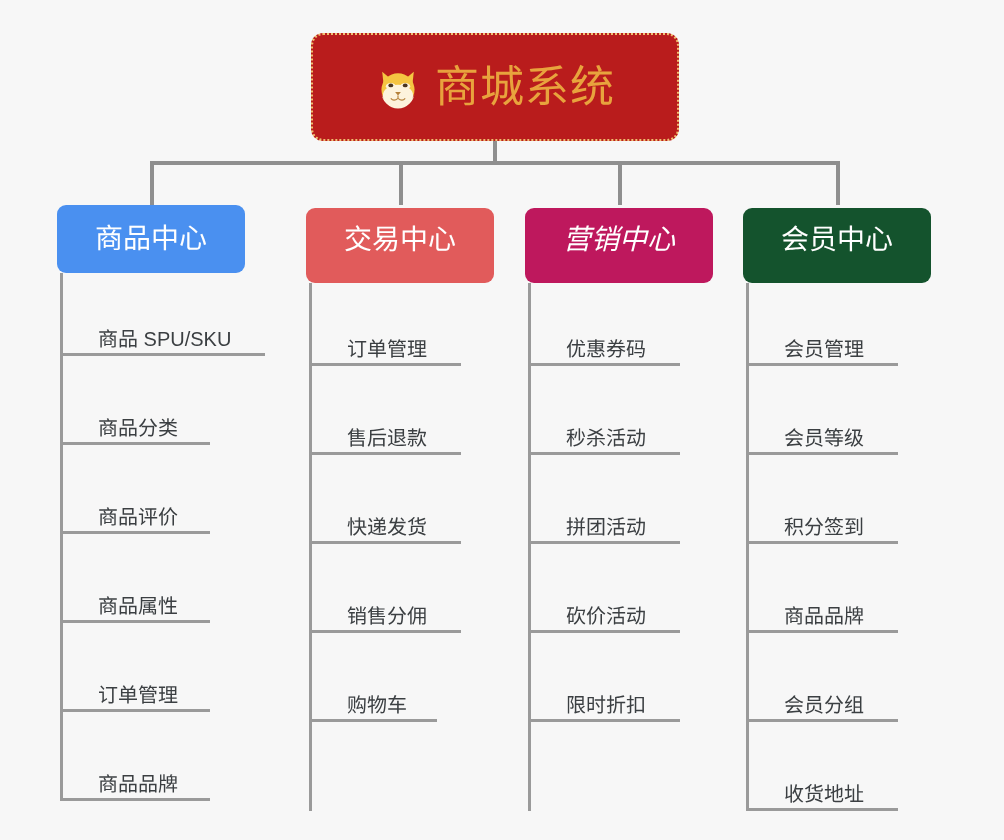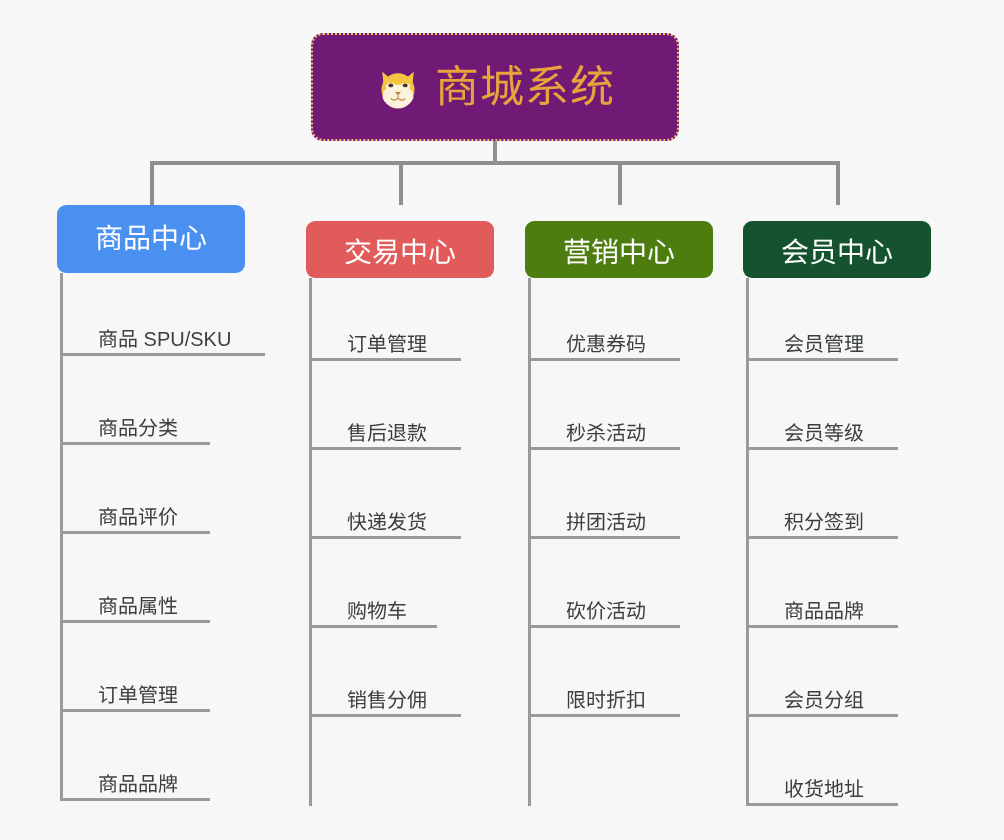--- a/index.html
+++ b/index.html
@@ -22,21 +22,21 @@
   }
 
   
   .root-node {
     position: absolute;
     left: 311px;
     top: 33px;
     width: 368px;
     height: 108px;
     box-sizing: border-box;
-    background: #701a75;
+    background: #b91c1c;
     border: 2px dotted #f0c070;
     border-radius: 12px;
     display: flex;
     align-items: center;
     justify-content: center;
     gap: 14px;
   }
   .root-emoji {
     width: 46px;
     height: 46px;
@@ -89,23 +89,23 @@
     font-size: 28px;
     line-height: 1;
     text-align: center;
     white-space: nowrap;
   }
   .cat-box.tall {
     height: 68px;
     padding-top: 20px;
   }
   .cat-box.short {
-    height: 57px;
+    height: 75px;
     padding-top: 18px;
-    margin-top: 16px;
+    margin-top: 3px;
   }
 
   
   .leaves {
     position: relative;
     margin-top: 0;
     padding-left: 0;
   }
   .trunk {
     position: absolute;
@@ -209,31 +209,31 @@
         </div>
         <div class="leaf">
           <span class="leaf-label">售后退款</span>
           <span class="leaf-underline" style="width: 152px;"></span>
         </div>
         <div class="leaf">
           <span class="leaf-label">快递发货</span>
           <span class="leaf-underline" style="width: 152px;"></span>
         </div>
         <div class="leaf">
+          <span class="leaf-label">销售分佣</span>
+          <span class="leaf-underline" style="width: 152px;"></span>
+        </div>
+        <div class="leaf">
           <span class="leaf-label">购物车</span>
           <span class="leaf-underline" style="width: 128px;"></span>
         </div>
-        <div class="leaf">
-          <span class="leaf-label">销售分佣</span>
-          <span class="leaf-underline" style="width: 152px;"></span>
-        </div>
       </div>
     </div>
     <div class="column" style="left: 525px;">
-      <div class="cat-box short" style="background: #4d7c0f;">营销中心</div>
+      <div class="cat-box short" style="background: #be185d; font-style: italic;">营销中心</div>
       <div class="leaves">
         <div class="trunk" style="height: 528px;"></div>
         <div class="leaf">
           <span class="leaf-label">优惠券码</span>
           <span class="leaf-underline" style="width: 152px;"></span>
         </div>
         <div class="leaf">
           <span class="leaf-label">秒杀活动</span>
           <span class="leaf-underline" style="width: 152px;"></span>
         </div>

